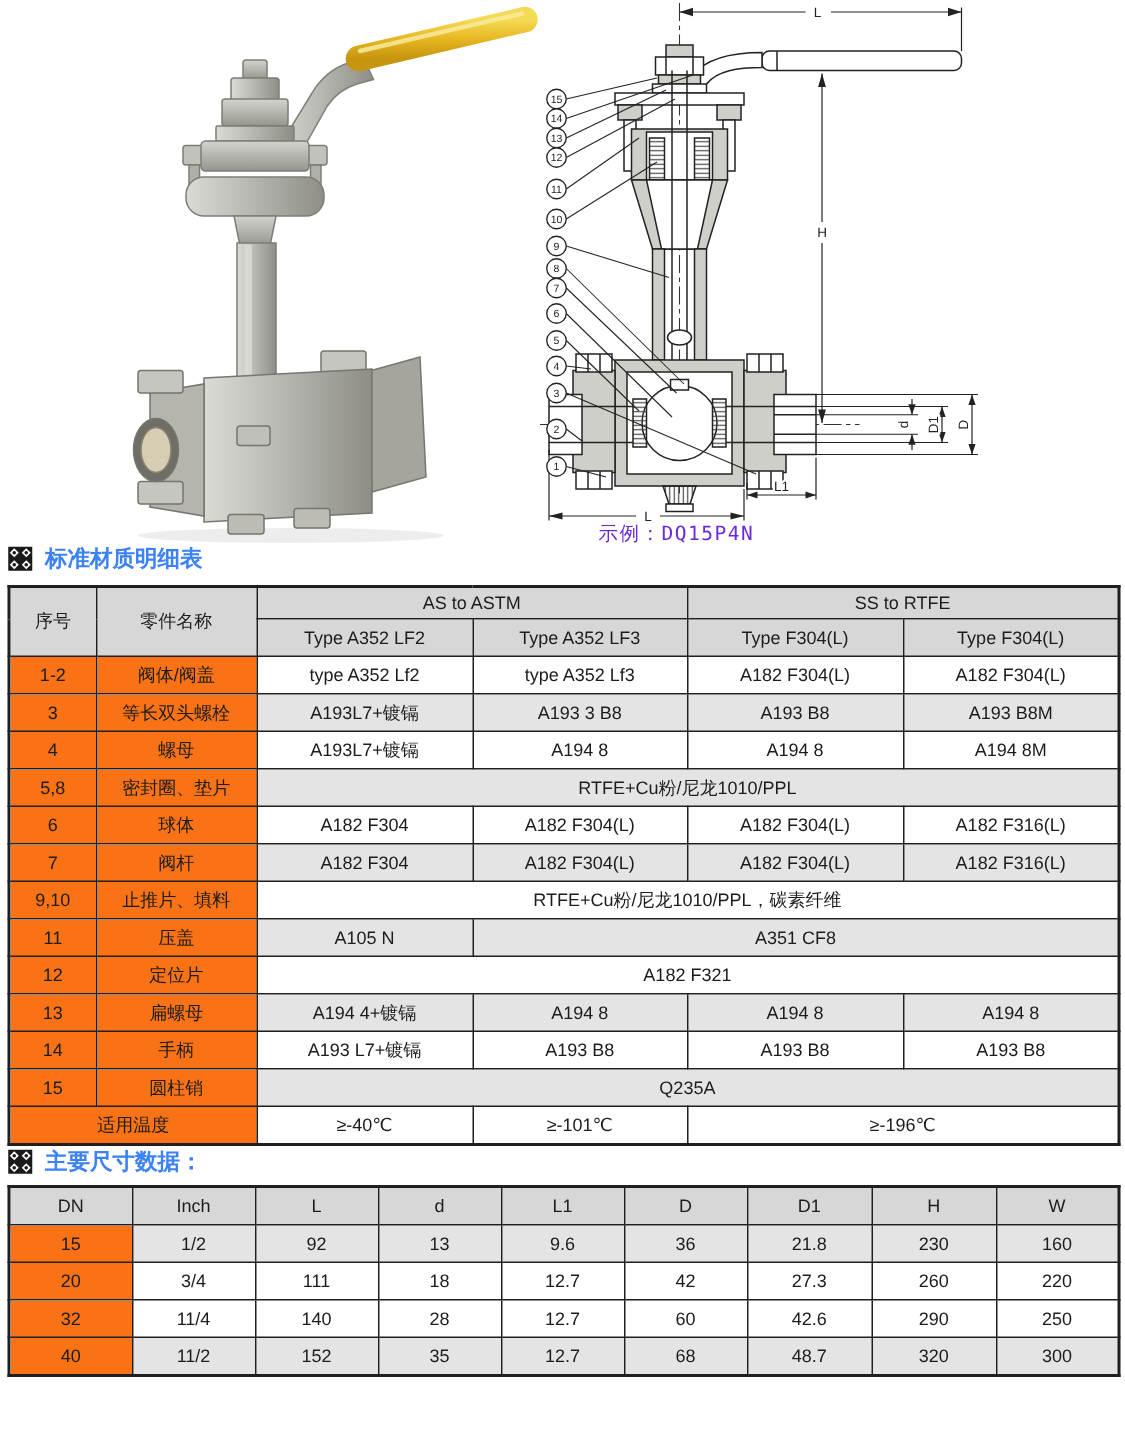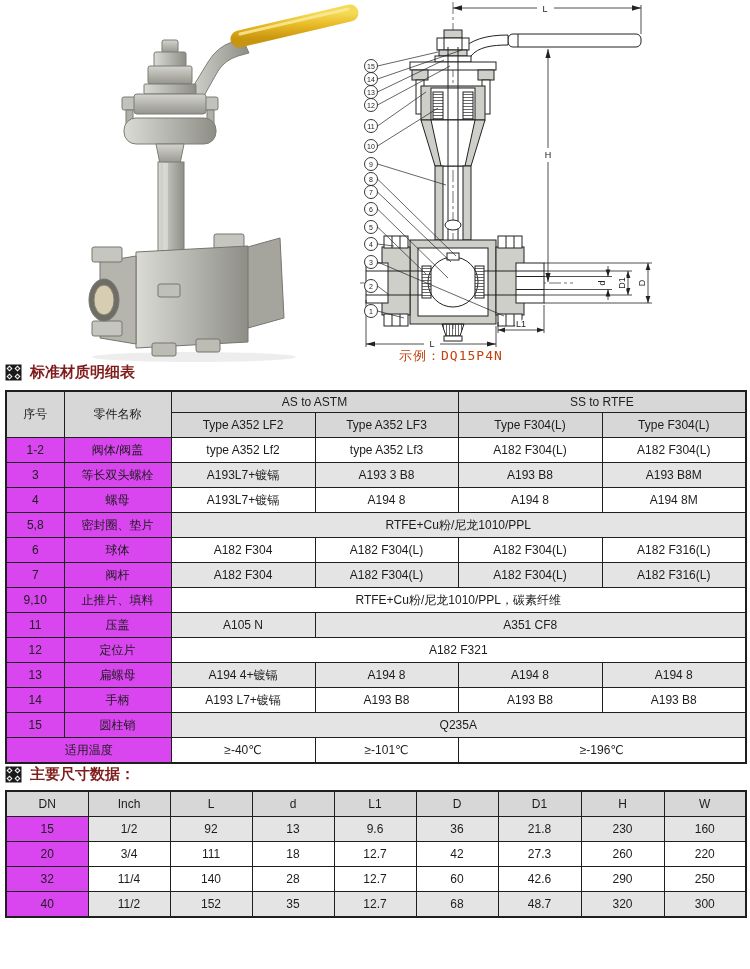--- a/index.html
+++ b/index.html
@@ -5,42 +5,42 @@
   html,body{margin:0;padding:0;}
   body{
     width:750px;height:969px;position:relative;background:#ffffff;
     font-family:"Liberation Sans","DejaVu Sans",sans-serif;color:#1c1c1c;
     overflow:hidden;
   }
   .abs{position:absolute;}
   
   .sec-title{
     position:absolute;left:5px;display:flex;align-items:center;gap:8px;
-    font-size:15px;font-weight:bold;color:#7f1d1d;
+    font-size:15px;font-weight:bold;color:#3b82f6;
   }
   .sec-title .marker{width:17px;height:17px;flex:0 0 auto;}
   
   .caption{
     position:absolute;left:399px;top:347px;width:220px;
     font-family:"DejaVu Sans Mono","Liberation Mono",monospace;
-    font-size:13px;letter-spacing:1px;color:#c2410c;
+    font-size:13px;letter-spacing:1px;color:#6d28d9;
   }
   
   table{border-collapse:collapse;table-layout:fixed;position:absolute;left:5px;
         border:2px solid #1f1f1f;}
   #materials{top:390px;width:740px;}
   #dims{top:790px;width:740px;}
   th,td{
     border:1px solid #1f1f1f;height:24px;padding:0 2px;text-align:center;
     vertical-align:middle;font-size:12px;font-weight:normal;
     white-space:nowrap;overflow:hidden;
   }
   tr.hrow1 th{height:20px;margin-left:24px;}
   thead th{background:#d7d7d7;}
-  td.hd{background:#d946ef;}
+  td.hd{background:#f97316;}
   td.sh{background:#e4e4e4;}
   
   #photo{left:18px;top:0;width:342px;height:362px;}
   #drawing{left:358px;top:0;width:392px;height:352px;}
   .dim-label{font-size:9px;fill:#222;paint-order:stroke;stroke:#ffffff;stroke-width:3px;}
   .callout-num{font-size:7px;fill:#222;}
   svg text{font-family:"Liberation Sans","DejaVu Sans",sans-serif;}
 </style>
 </head>
 <body>

